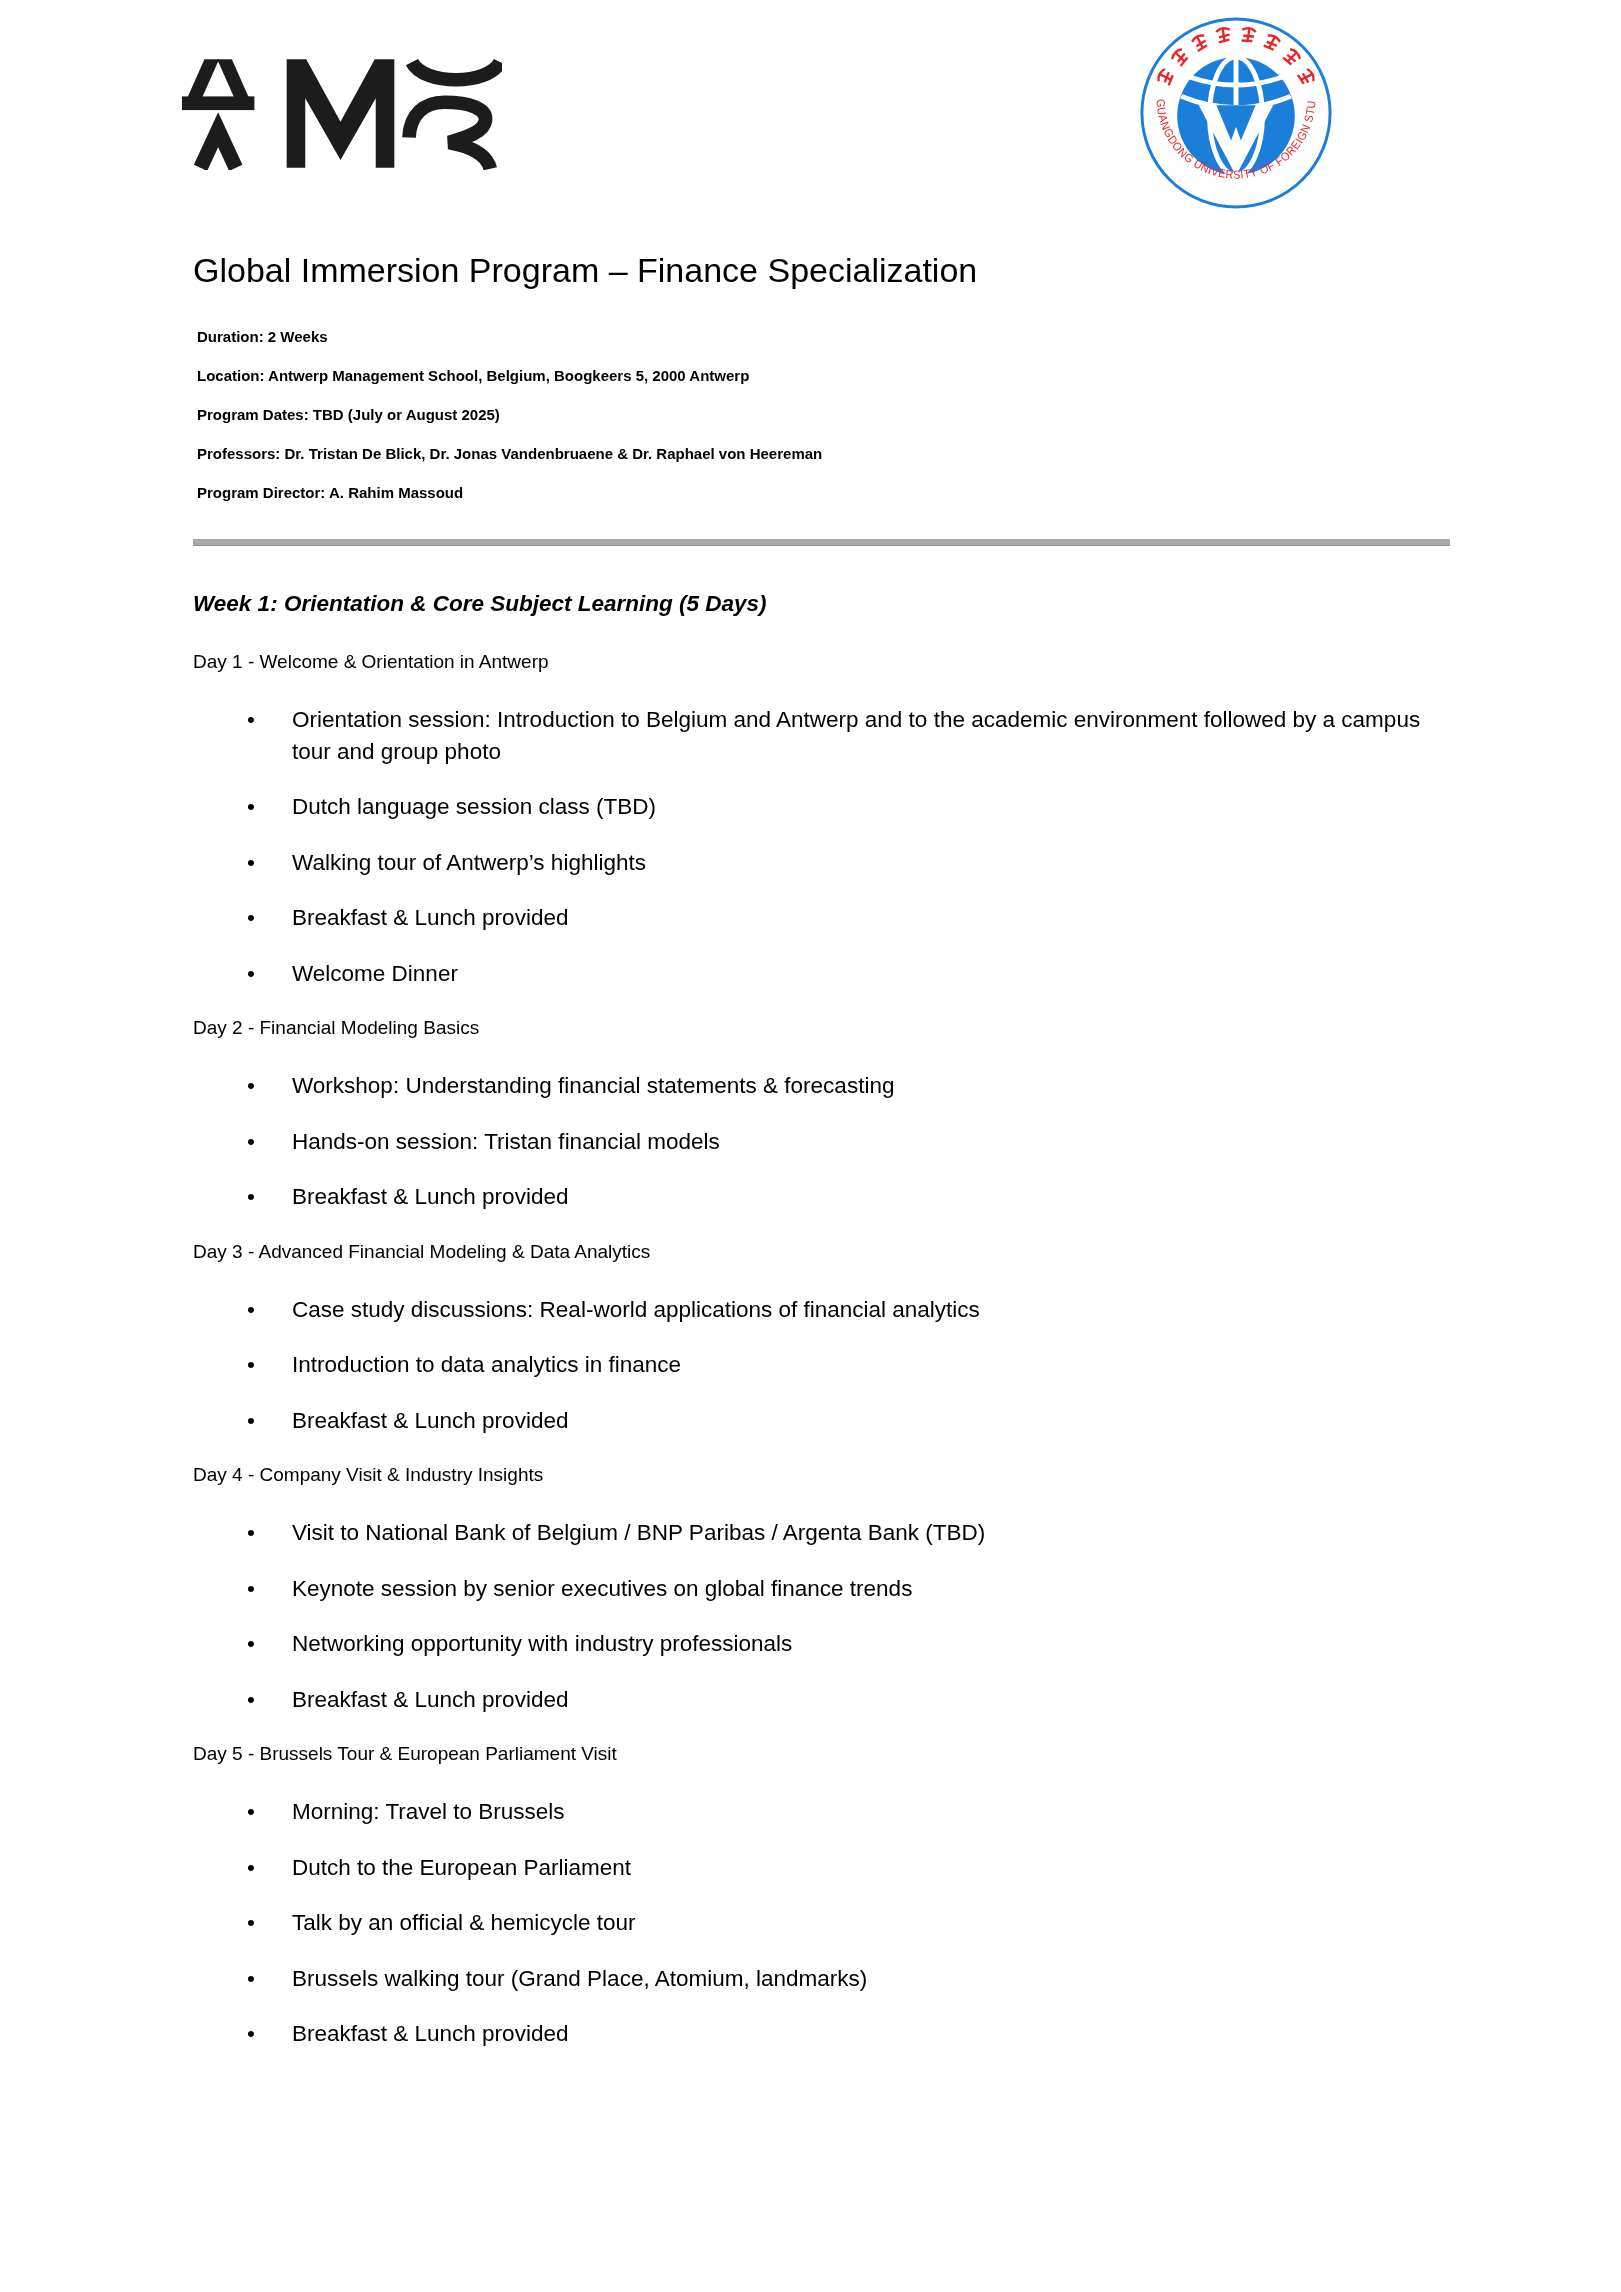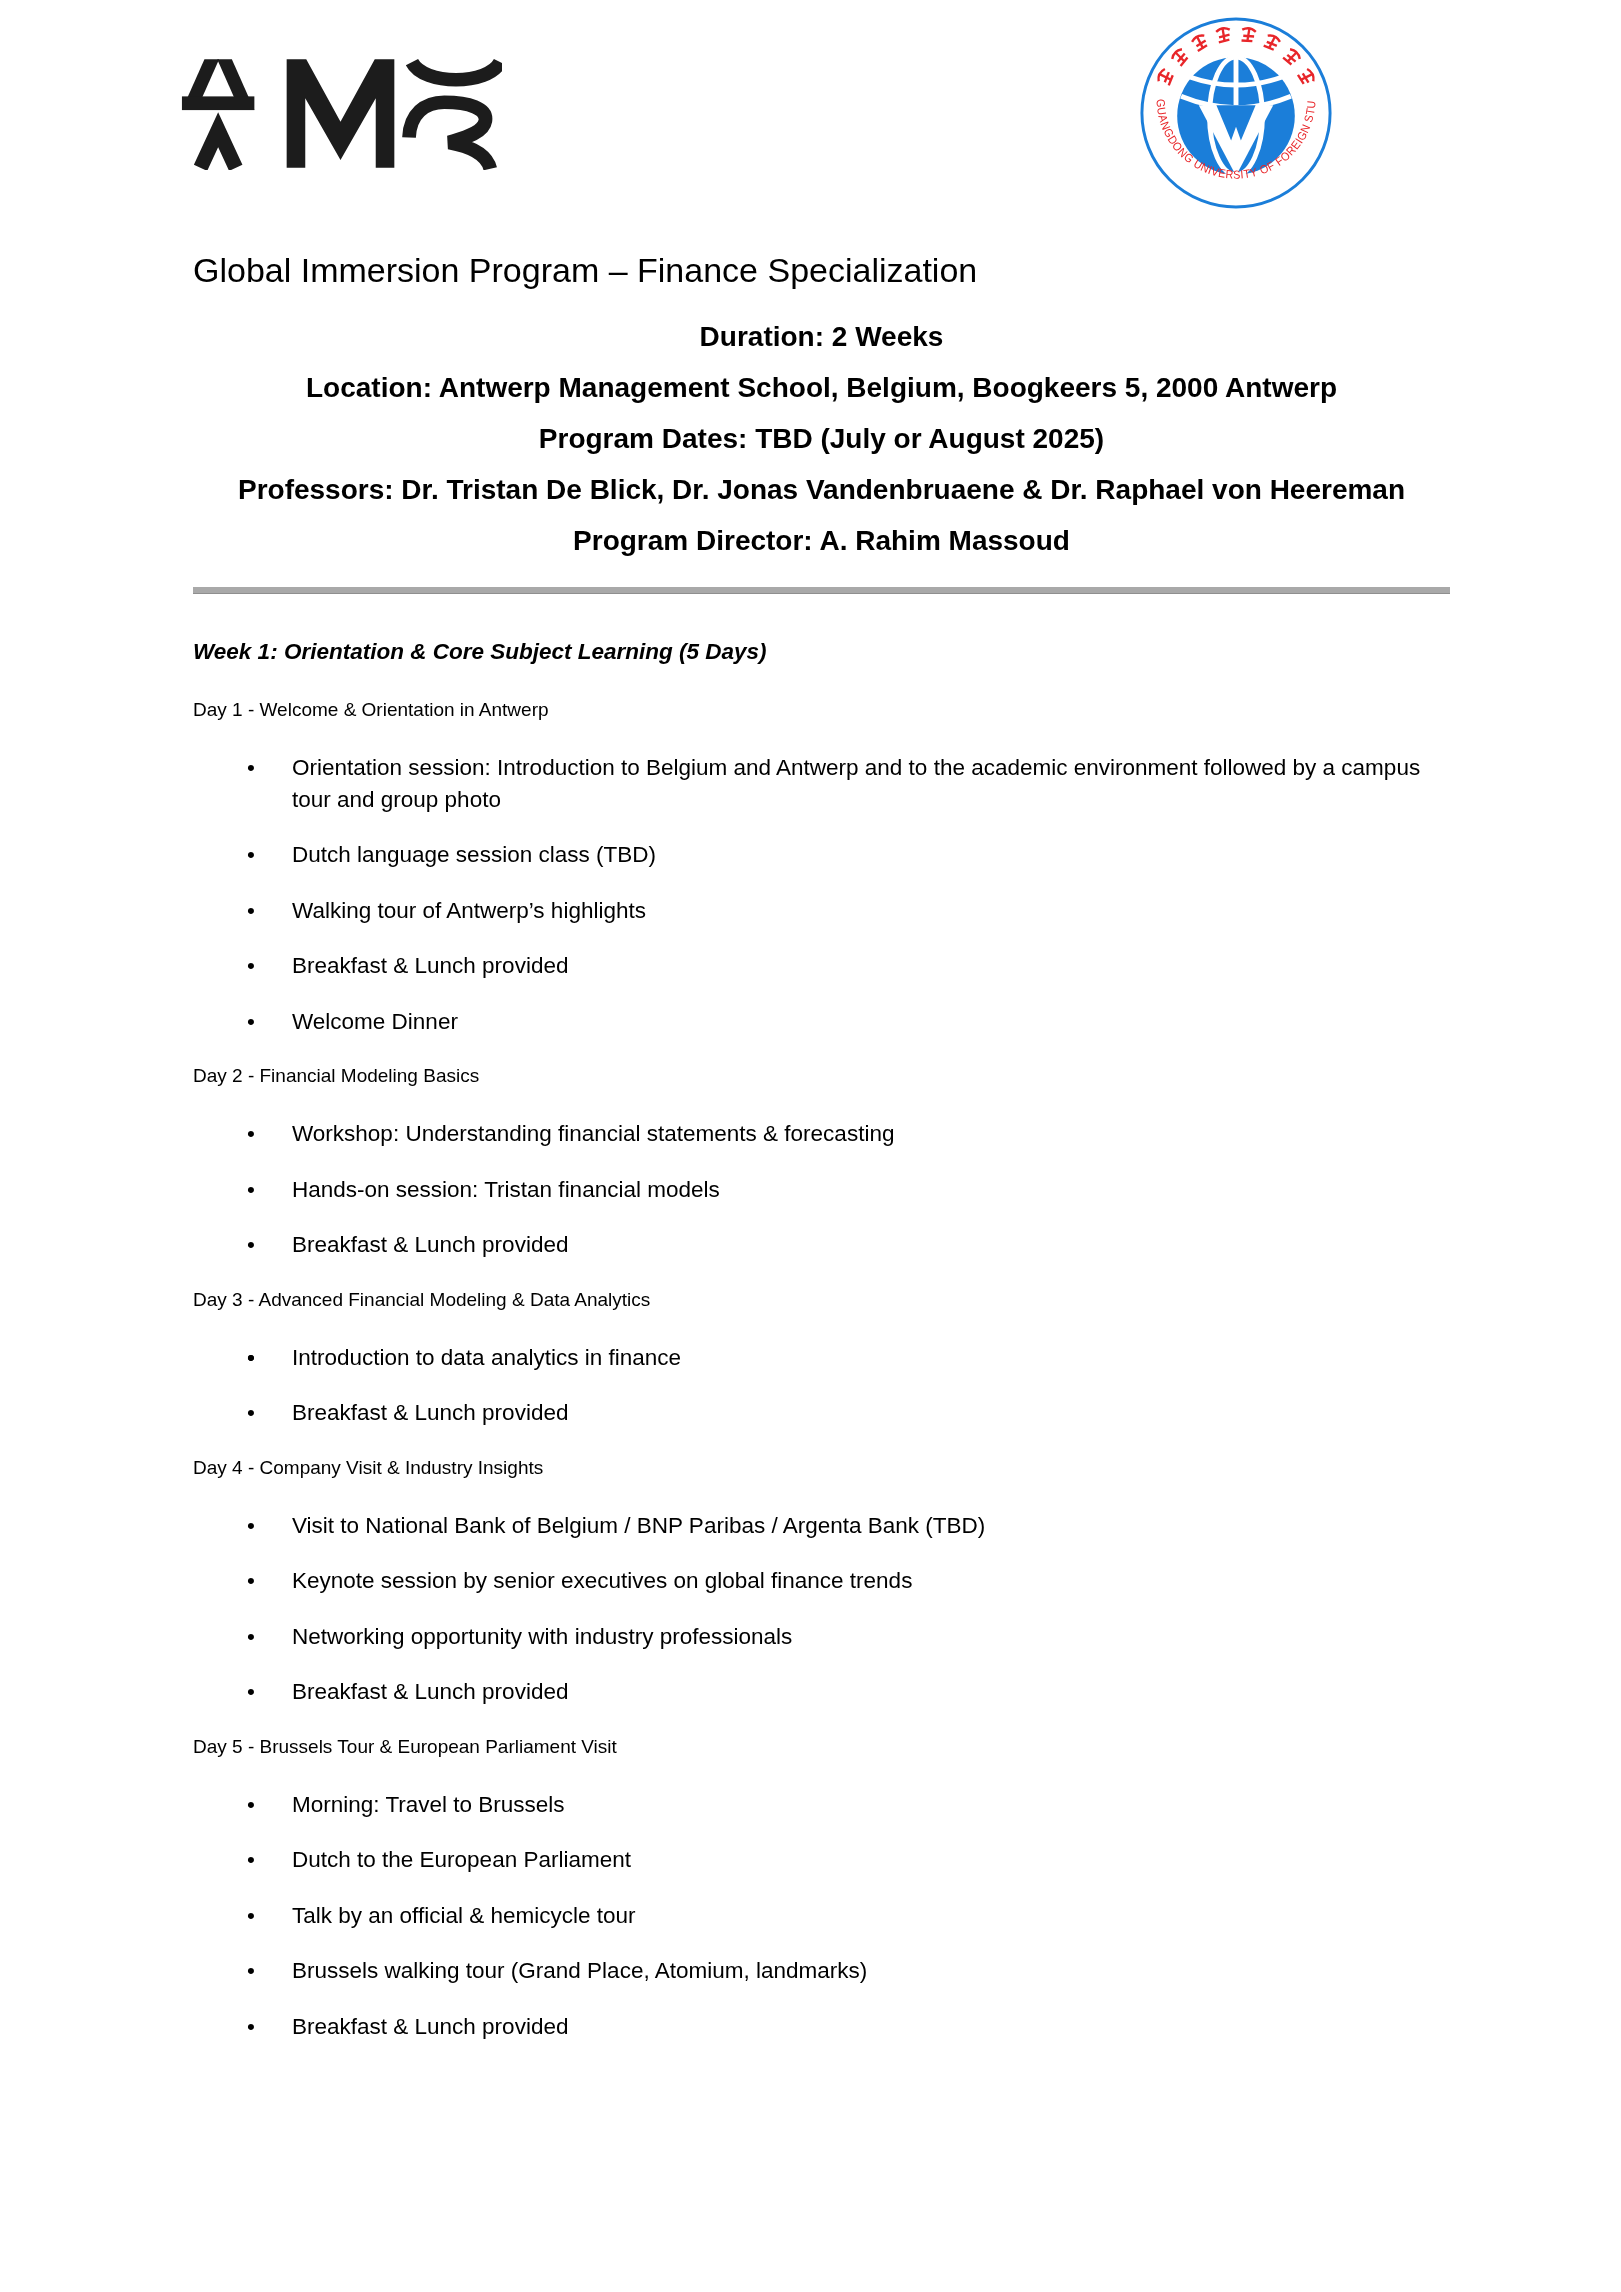--- a/index.html
+++ b/index.html
@@ -15,21 +15,21 @@
   .uni-seal { position:absolute; left:1138px; top:14.7px; }
   .content { position:absolute; left:193px; top:0; width:1257px; }
 
   .doc-title {
     margin:251px 0 0 0;
     font-size:34px; font-weight:normal; line-height:39px;
     letter-spacing:0;
   }
   .meta-block { margin-top:29px; }
   .meta-line {
-    margin:16px; font-size:28px; font-weight:bold; line-height:35px;text-align:center;
+    margin:4px; font-size:15px; font-weight:bold; line-height:35px;
   }
   .rule {
     margin-top:29px; height:5.9px; width:100%;
     background:#a9a9a9; border-bottom:1px solid #8f8f8f;
   }
   .week-heading {
     margin:43px 0 29px 0;
     font-size:22.5px; font-weight:bold; line-height:29px;font-style:italic;
   }
   .day-heading {
@@ -175,20 +175,21 @@
     <span class="btext">Breakfast &amp; Lunch provided</span>
   </li>
 </ul>
   </section>
 
   <section class="day">
     <h3 class="day-heading">Day 3 - Advanced Financial Modeling &amp; Data Analytics</h3>
     <ul class="bullets">
   <li>
     <span class="dot">•</span>
+    <span class="btext">Case study discussions: Real-world applications of financial analytics</span>
   </li>
 
   <li>
     <span class="dot">•</span>
     <span class="btext">Introduction to data analytics in finance</span>
   </li>
 
   <li>
     <span class="dot">•</span>
     <span class="btext">Breakfast &amp; Lunch provided</span>

